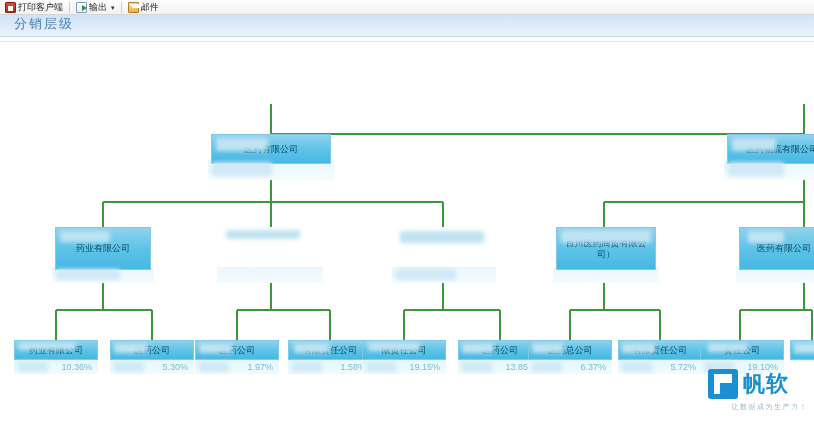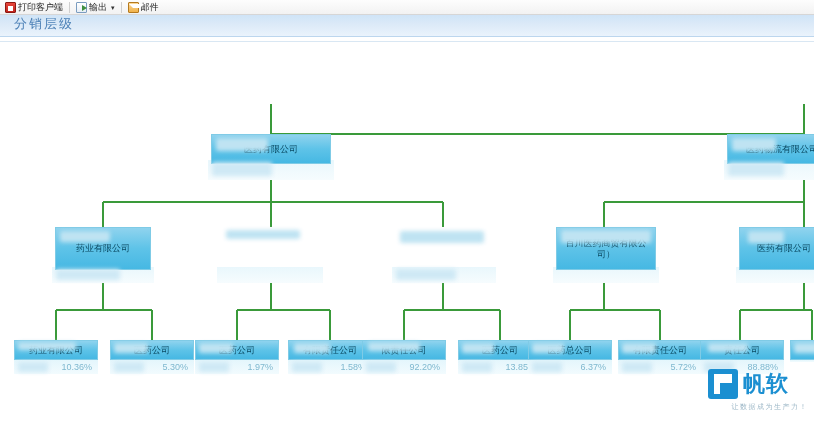--- a/index.html
+++ b/index.html
@@ -363,21 +363,21 @@
 
   <div class="node" style="left:288px; top:298px; width:84px; height:36px;">
     <div class="node-name" style="height:20px;">有限责任公司</div>
     <div class="node-sub">1.58%</div>
   </div>
   <div class="blur blur-md" style="left:294px; top:301px; width:36px; height:10px;"></div>
   <div class="blur blur-lt" style="left:292px; top:320px; width:30px; height:10px;"></div>
 
   <div class="node" style="left:362px; top:298px; width:84px; height:36px;">
     <div class="node-name" style="height:20px;">限责任公司</div>
-    <div class="node-sub">92.20%</div>
+    <div class="node-sub">19.15%</div>
   </div>
   <div class="blur blur-md" style="left:368px; top:300px; width:52px; height:9px;"></div>
   <div class="blur blur-lt" style="left:366px; top:320px; width:30px; height:10px;"></div>
 
   <div class="node" style="left:458px; top:298px; width:84px; height:36px;">
     <div class="node-name" style="height:20px;">医药公司</div>
     <div class="node-sub">13.85%</div>
   </div>
   <div class="blur blur-md" style="left:462px; top:301px; width:32px; height:10px;"></div>
   <div class="blur blur-lt" style="left:462px; top:320px; width:30px; height:10px;"></div>
@@ -391,21 +391,21 @@
 
   <div class="node" style="left:618px; top:298px; width:84px; height:36px;">
     <div class="node-name" style="height:20px;">有限责任公司</div>
     <div class="node-sub">5.72%</div>
   </div>
   <div class="blur blur-md" style="left:622px; top:301px; width:34px; height:10px;"></div>
   <div class="blur blur-lt" style="left:622px; top:320px; width:30px; height:10px;"></div>
 
   <div class="node" style="left:700px; top:298px; width:84px; height:36px;">
     <div class="node-name" style="height:20px;">责任公司</div>
-    <div class="node-sub">88.88%</div>
+    <div class="node-sub">19.10%</div>
   </div>
   <div class="blur blur-md" style="left:708px; top:301px; width:40px; height:9px;"></div>
   <div class="blur blur-lt" style="left:704px; top:320px; width:30px; height:10px;"></div>
 
   <div class="node" style="left:790px; top:298px; width:84px; height:36px;">
     <div class="node-name" style="height:20px;">有限</div>
     <div class="node-sub"></div>
   </div>
   <div class="blur blur-md" style="left:794px; top:301px; width:30px; height:10px;"></div>
 

